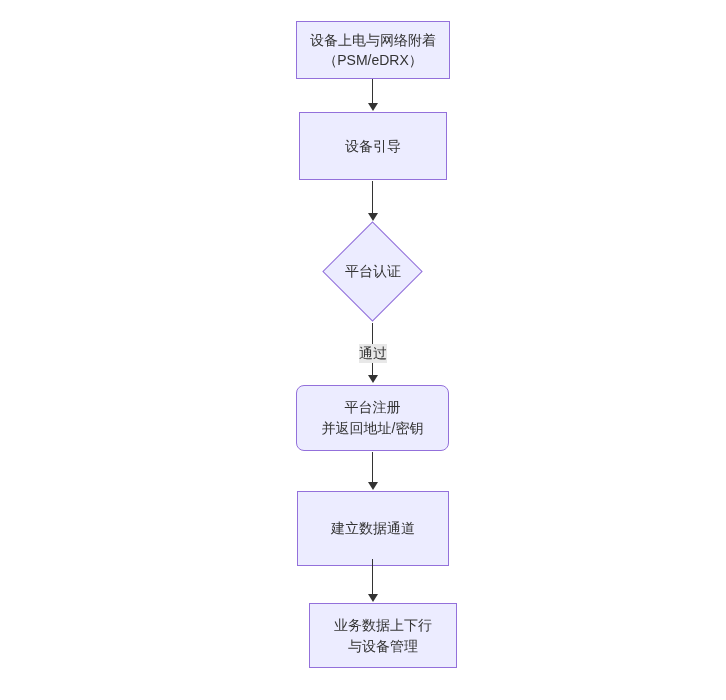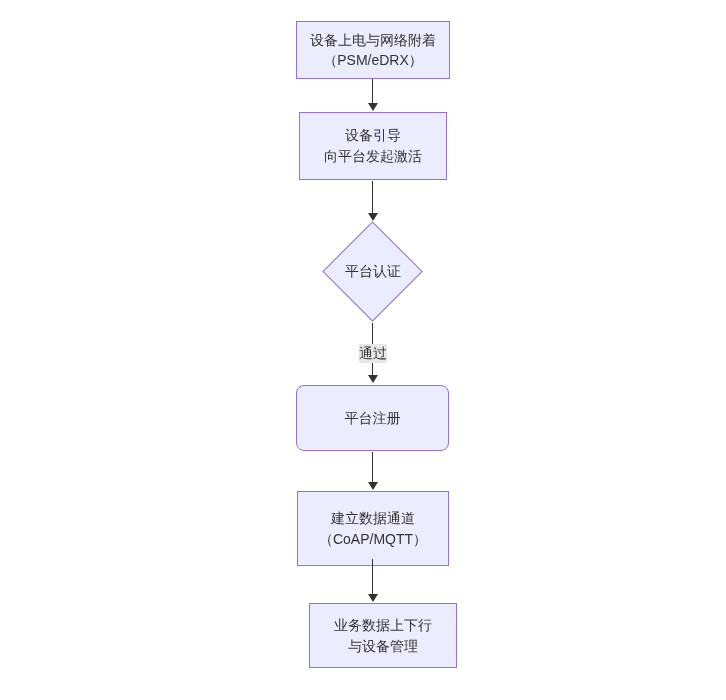--- a/index.html
+++ b/index.html
@@ -101,45 +101,44 @@
   <div class="node n-power">
     <div class="line">设备上电与网络附着</div>
     <div class="line">（PSM/eDRX）</div>
   </div>
 
   <div class="edge-line e1"></div>
   <div class="arrowhead a1"></div>
 
   <div class="node n-boot">
     <div class="line">设备引导</div>
-    <div class="line">向平台发起激活</div>
   </div>
 
   <div class="edge-line e2"></div>
   <div class="arrowhead a2"></div>
 
   <div class="diamond-shape"></div>
   <div class="diamond-label">
     <div class="line">平台认证</div>
   </div>
 
   <div class="edge-line e3"></div>
   <div class="edge-label">通过</div>
   <div class="arrowhead a3"></div>
 
   <div class="node n-register">
     <div class="line">平台注册</div>
+    <div class="line">并返回地址/密钥</div>
   </div>
 
   <div class="edge-line e4"></div>
   <div class="arrowhead a4"></div>
 
   <div class="node n-channel">
     <div class="line">建立数据通道</div>
-    <div class="line">（CoAP/MQTT）</div>
   </div>
 
   <div class="edge-line e5"></div>
   <div class="arrowhead a5"></div>
 
   <div class="node n-business">
     <div class="line">业务数据上下行</div>
     <div class="line">与设备管理</div>
   </div>
 

